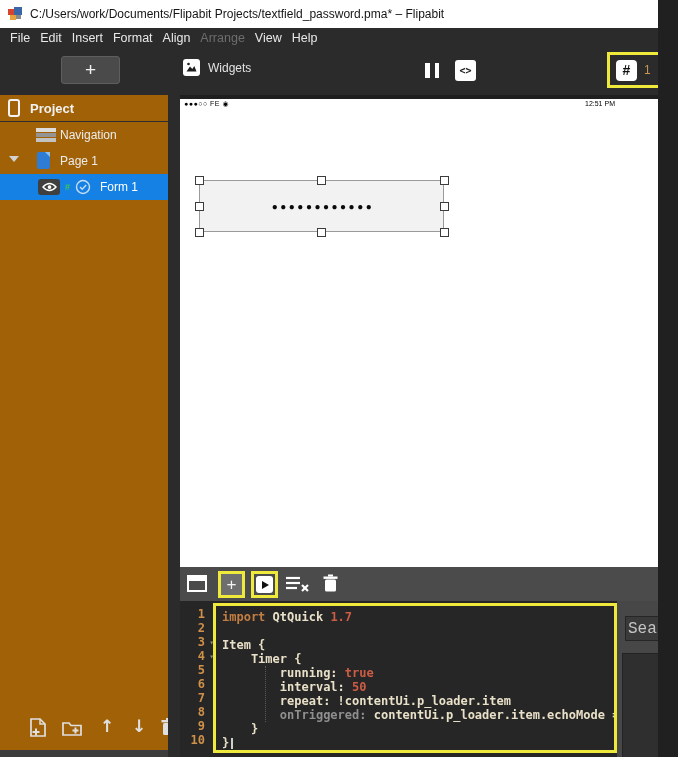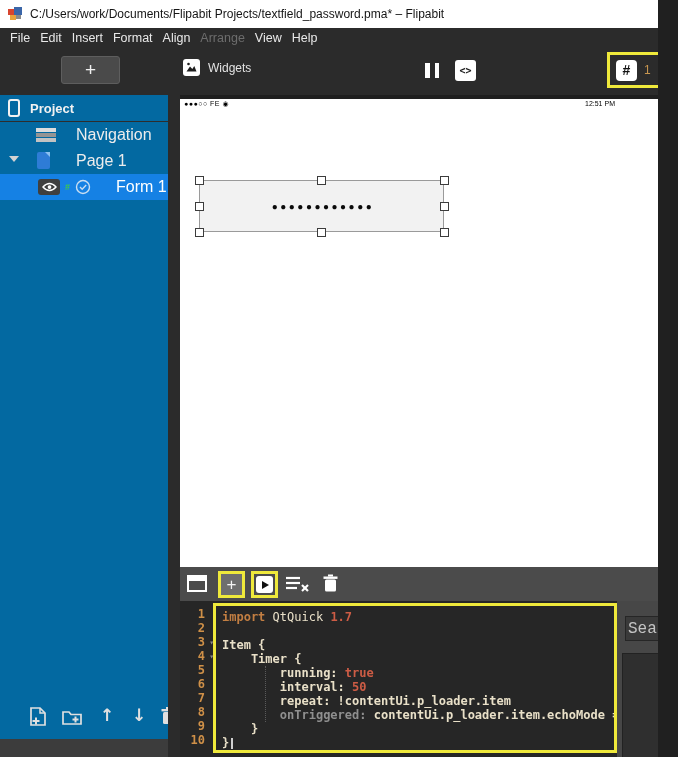--- a/index.html
+++ b/index.html
@@ -30,32 +30,32 @@
   .pause-btn { position:absolute; left:425px; top:16px; width:14px; height:15px; display:flex; gap:5px; }
   .pause-btn i { display:block; width:4.5px; height:15px; background:#ffffff; }
   .codeview-btn { position:absolute; left:455px; top:13px; }
   .codeview-btn .white-sq { width:21px; height:21px; font-family:"DejaVu Sans Mono", monospace;
                             font-size:10px; font-weight:bold; color:#1c1c1c; }
   .numbers-btn { position:absolute; left:607px; top:5px; width:60px; height:36px; background:#2b2b2b;
                  border:3px solid #efe93b; display:flex; align-items:center; gap:7px; padding-left:6px; }
   .numbers-btn .white-sq { width:21px; height:21px; border-radius:4px; font-size:14px; font-weight:bold; color:#111; }
   .numbers-btn .count { color:#c8964f; font-size:12px; }
   
-  .sidebar { position:absolute; left:0; top:95px; width:168px; bottom:18px; background:#0369a1; }
+  .sidebar { position:absolute; left:0; top:95px; width:168px; bottom:7px; background:#a16207; }
   .trow { position:absolute; left:0; width:168px; height:26px; display:flex; align-items:center; }
   .row-project { top:0; height:27px; border-bottom:1px solid #2d2d2d; }
   .phone-icon { position:absolute; left:8px; top:4px; width:12px; height:18px;
                 border:2px solid #f2f2f2; border-radius:3px; }
   .row-project .lbl { position:absolute; left:30px; font-size:13px; font-weight:bold; color:#f2f2f2; }
   .row-nav { top:27px; }
   .nav-icon { position:absolute; left:36px; top:6px; width:20px; }
   .nav-icon i { display:block; height:4px; margin-bottom:1px; }
   .nav-icon i:nth-child(1){ background:#dcdcdc; } .nav-icon i:nth-child(2){ background:#949494; }
   .nav-icon i:nth-child(3){ background:#c2c2c2; }
-  .trow .lbl2 { position:absolute; left:60px; font-size:16px; color:#ececec;margin-left:16px; }
+  .trow .lbl2 { position:absolute; left:60px; font-size:12px; color:#ececec; }
   .row-page { top:53px; }
   .tree-caret { position:absolute; left:9px; top:8px; width:0; height:0;
                 border-left:5px solid transparent; border-right:5px solid transparent; border-top:6px solid #d2d2d2; }
   .page-icon { position:absolute; left:37px; top:4px; width:13px; height:17px; background:#2e7cd6; border-radius:2px; }
   .page-icon::after { content:""; position:absolute; right:0; top:0; width:0; height:0;
                       border-left:5px solid transparent; border-bottom:5px solid transparent;
                       border-top:5px solid #8cc0f0; }
   .row-form { top:79px; background:#1581e4; }
   .eye-badge { position:absolute; left:38px; top:5px; width:22px; height:16px; background:#3f3f3f;
                border-radius:3px; display:flex; align-items:center; justify-content:center; }
@@ -99,21 +99,21 @@
   .code-gutter { position:absolute; left:0; top:6px; width:33px;
                  font-family:"DejaVu Sans Mono", monospace; font-size:12px; font-weight:bold; color:#cf9048; }
   .gutter-row { position:relative; height:14px; line-height:14px; text-align:right; padding-right:8px; }
   .gutter-row .fold { position:absolute; right:-1px; top:1px; font-size:8px; color:#8a8a8a; }
   .code-box { position:absolute; left:33px; top:2px; width:404px; bottom:4px;
               border:3px solid #efe93b; background:#262626; overflow:hidden; }
   .code-lines { position:absolute; left:6px; top:4px; right:0;
                 font-family:"DejaVu Sans Mono", monospace; font-size:12px; }
   .code-line { height:14px; line-height:14px; white-space:pre; overflow:hidden; }
   .tok-kw  { color:#c27e42; font-weight:bold; }
-  .tok-cls { color:#e9e0c8; font-weight:normal; }
+  .tok-cls { color:#e9e0c8; font-weight:bold; }
   .tok-pln { color:#e9e0c8; font-weight:bold; }
   .tok-num { color:#cd5c45; font-weight:bold; }
   .tok-dim { color:#8f8f8f; font-weight:bold; }
   .caret { display:inline-block; width:2px; height:11px; background:#cfcfcf; vertical-align:middle; margin-left:2px; }
   .indent-guide { position:absolute; left:49px; top:60px; height:56px; border-left:1px dotted #5a5a5a; }
   
   .right-panel { position:absolute; left:617px; top:601px; width:61px; bottom:0; background:#474747; }
   .search-input { position:absolute; left:8px; top:15px; width:54px; height:25px; background:#3a3a3a;
                   border:1px solid #262626; color:#c4c4c4; font-size:16px; padding-left:2px;
                   font-family:Liberation Mono, monospace; }

